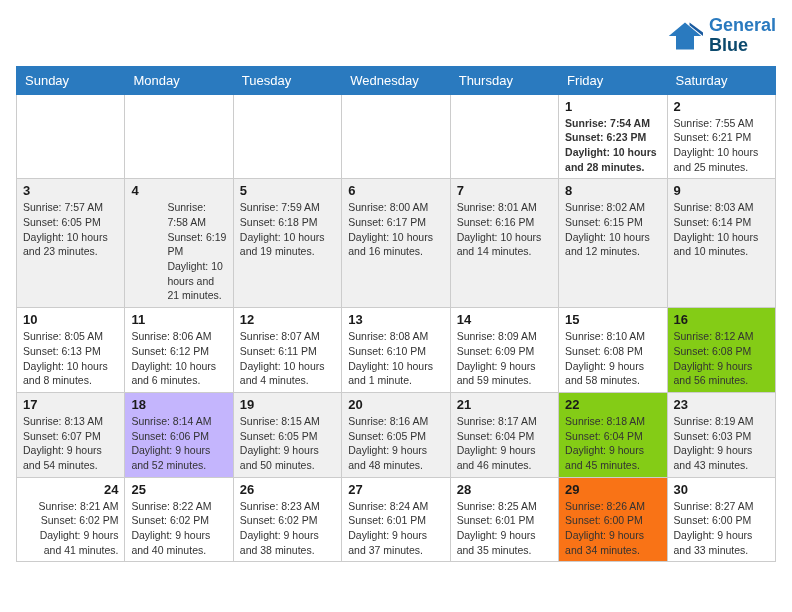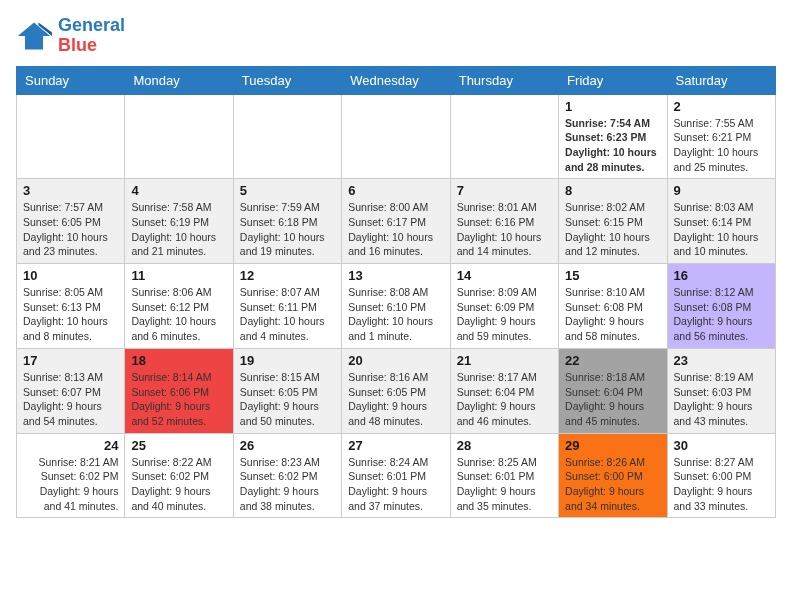--- a/index.html
+++ b/index.html
@@ -5,21 +5,21 @@
     * { box-sizing: border-box; margin: 0; padding: 0; }
     body {
       font-family: Arial, sans-serif;
       background: #fff;
       width: 792px;
       min-height: 612px;
       padding: 16px;
     }
     .header-area {
       display: flex;
-      justify-content: flex-start;
+      justify-content: flex-end;
       align-items: flex-start;
       margin-bottom: 10px;
     }
     .logo {
       display: flex;
       align-items: center;
       gap: 6px;
     }
     .logo-text {
       font-size: 18px;
@@ -95,21 +95,21 @@
 
 <div class="header-area">
   <div class="logo">
     <svg class="logo-icon" viewBox="0 0 40 40">
       <rect x="0" y="0" width="40" height="40" fill="white"></rect>
       <polygon points="20,5 38,20 30,20 30,35 10,35 10,20 2,20" fill="#2a7abf"></polygon>
       <polygon points="25,5 40,16 40,20 25,8" fill="#1a5a9f"></polygon>
     </svg>
     <div class="logo-text">
       <div><span>General</span></div>
-      <div><span style="color:#ef4444">Blue</span></div>
+      <div><span style="color:#0c4a6e">Blue</span></div>
     </div>
   </div>
   <div class="title-area">
     <div class="month-title"></div>
     <div class="location-subtitle"></div>
   </div>
 </div>
 
 <table class="calendar-table">
   <thead>
@@ -145,21 +145,21 @@
       </tr>
       <tr>
         <td style="background: rgb(240, 240, 240);">
           <span class="day-number">3</span>
           <div class="day-info" style="white-space: pre-line;">Sunrise: 7:57 AM
 Sunset: 6:05 PM
 Daylight: 10 hours and 23 minutes.</div>
         </td>
         <td style="background: rgb(240, 240, 240);">
           <span class="day-number">4</span>
-          <div class="day-info" style="white-space: pre-line;">Sunrise: 7:58 AM
+          <div class="day-info" style="white-space: pre-line; margin-left: 36px;">Sunrise: 7:58 AM
 Sunset: 6:19 PM
 Daylight: 10 hours and 21 minutes.</div>
         </td>
         <td style="background: rgb(240, 240, 240);">
           <span class="day-number">5</span>
           <div class="day-info" style="white-space: pre-line;">Sunrise: 7:59 AM
 Sunset: 6:18 PM
 Daylight: 10 hours and 19 minutes.</div>
         </td>
         <td style="background: rgb(240, 240, 240);">
@@ -217,35 +217,35 @@
           <div class="day-info" style="white-space: pre-line;">Sunrise: 8:09 AM
 Sunset: 6:09 PM
 Daylight: 9 hours and 59 minutes.</div>
         </td>
         <td style="background: rgb(255, 255, 255);">
           <span class="day-number">15</span>
           <div class="day-info" style="white-space: pre-line;">Sunrise: 8:10 AM
 Sunset: 6:08 PM
 Daylight: 9 hours and 58 minutes.</div>
         </td>
-        <td style="background: #c4b5fd;">
+        <td style="background: #84cc16;">
           <span class="day-number">16</span>
           <div class="day-info" style="white-space: pre-line;">Sunrise: 8:12 AM
 Sunset: 6:08 PM
 Daylight: 9 hours and 56 minutes.</div>
         </td>
       </tr>
       <tr>
         <td style="background: rgb(240, 240, 240);">
           <span class="day-number">17</span>
           <div class="day-info" style="white-space: pre-line;">Sunrise: 8:13 AM
 Sunset: 6:07 PM
 Daylight: 9 hours and 54 minutes.</div>
         </td>
-        <td style="background: #ef4444;">
+        <td style="background: #c4b5fd;">
           <span class="day-number">18</span>
           <div class="day-info" style="white-space: pre-line;">Sunrise: 8:14 AM
 Sunset: 6:06 PM
 Daylight: 9 hours and 52 minutes.</div>
         </td>
         <td style="background: rgb(240, 240, 240);">
           <span class="day-number">19</span>
           <div class="day-info" style="white-space: pre-line;">Sunrise: 8:15 AM
 Sunset: 6:05 PM
 Daylight: 9 hours and 50 minutes.</div>
@@ -255,21 +255,21 @@
           <div class="day-info" style="white-space: pre-line;">Sunrise: 8:16 AM
 Sunset: 6:05 PM
 Daylight: 9 hours and 48 minutes.</div>
         </td>
         <td style="background: rgb(240, 240, 240);">
           <span class="day-number">21</span>
           <div class="day-info" style="white-space: pre-line;">Sunrise: 8:17 AM
 Sunset: 6:04 PM
 Daylight: 9 hours and 46 minutes.</div>
         </td>
-        <td style="background: #a3a3a3;">
+        <td style="background: #84cc16;">
           <span class="day-number">22</span>
           <div class="day-info" style="white-space: pre-line;">Sunrise: 8:18 AM
 Sunset: 6:04 PM
 Daylight: 9 hours and 45 minutes.</div>
         </td>
         <td style="background: rgb(240, 240, 240);">
           <span class="day-number">23</span>
           <div class="day-info" style="white-space: pre-line;">Sunrise: 8:19 AM
 Sunset: 6:03 PM
 Daylight: 9 hours and 43 minutes.</div>

